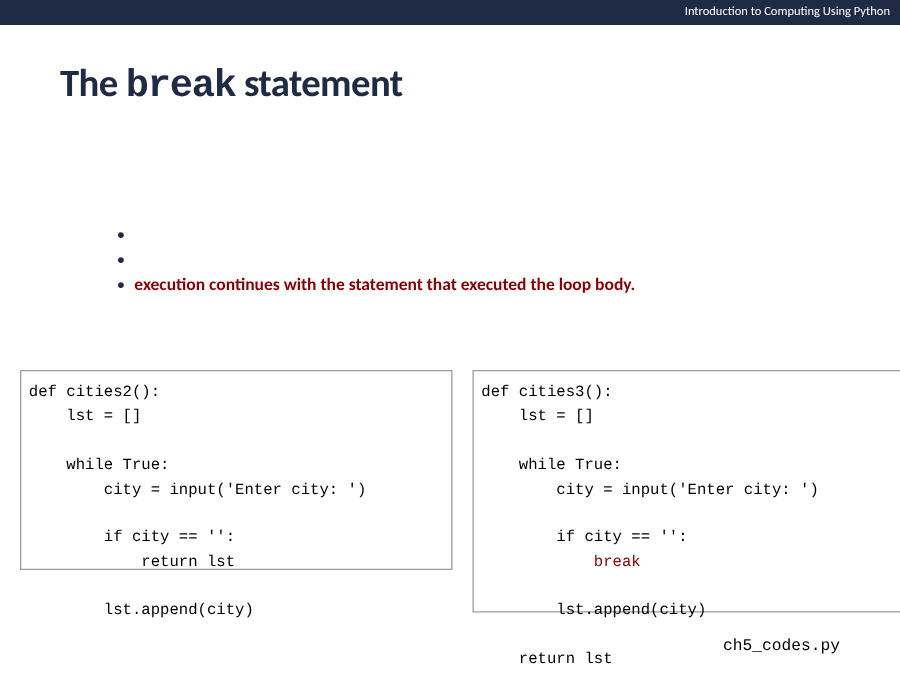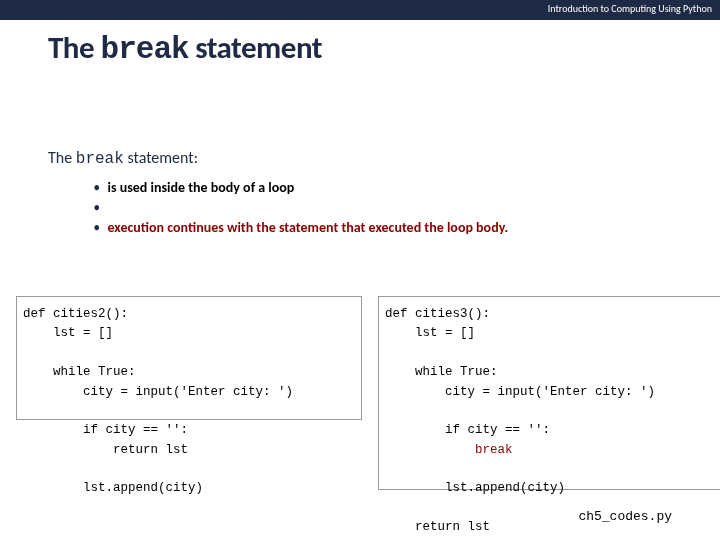--- a/index.html
+++ b/index.html
@@ -1,54 +1,50 @@
 <!DOCTYPE html>
 <html><head>
 <meta charset="utf-8">
 <style>
   * { margin: 0; padding: 0; box-sizing: border-box; }
   html, body { width: 720px; height: 540px; font-family: Calibri, Arial, sans-serif; background: #fff; }
   .slide { width: 720px; height: 540px; position: relative; }
   .topbar { width: 720px; height: 20px; background: #1f2a44; position: relative; }
   .topbar-text { position: absolute; right: 8px; top: 2px; color: #fff; font-size: 10px; font-weight: 400; margin-left: 43px; }
-  .title { position: absolute; left: 48px; top: 28px; font-size: 31px; font-weight: 700; color: #1f2a44; letter-spacing: -0.5px; }
+  .title { position: absolute; left: 48px; top: 48px; font-size: 31px; font-weight: 700; color: #1f2a44; letter-spacing: -0.5px; }
   .title .mono { font-family: "Courier New", Courier, monospace; font-weight: 700; letter-spacing: -1px; }
   .subtitle { position: absolute; left: 48px; top: 148px; font-size: 16px; color: #1f2a44; }
   .subtitle .mono { font-family: "Courier New", Courier, monospace; }
   .bullets { position: absolute; left: 94px; top: 178px; font-size: 14px; line-height: 1.45; color: #000; font-weight: 600; }
   .bullets .row { display: flex; align-items: flex-start; gap: 8px; }
   .bullets .dot { color: #1f2a44; font-size: 11px; line-height: 20px; }
   .bullets .red { color: #8b0000; }
   .codebox { position: absolute; border: 1px solid #999; background: #fff; padding: 8px 6px; font-family: "Courier New", Courier, monospace; font-size: 12.5px; line-height: 1.55; color: #000; white-space: pre; }
-  .codebox.left { left: 16px; top: 296px; width: 346px; height: 124px; }
+  .codebox.left { left: 16px; top: 296px; width: 346px; height: 160px; }
   .codebox.right { left: 378px; top: 296px; width: 390px; height: 194px; }
   .codebox .brk { color: #8b0000; }
   .footer { position: absolute; right: 48px; bottom: 16px; font-family: "Courier New", Courier, monospace; font-size: 13px; color: #000; margin-top: 36px; }
 </style>
 </head>
 <body>
 
 <div class="slide">
 
   <div class="topbar">
     <div class="topbar-text">Introduction to Computing Using Python</div>
   </div>
 
   <h1 class="title">
     <span>The </span><span class="mono">break</span><span> statement</span>
   </h1>
 
-  <div class="subtitle">
-    <span>The </span><span class="mono">break</span><span> statement:</span>
-  </div>
 
   <div class="bullets">
     <div class="row">
       <span class="dot">•</span>
-      <span>is used inside the body of a loop</span>
     </div>
     <div class="row">
       <span class="dot">•</span>
     </div>
     <div class="row">
       <span class="dot">•</span>
       <span class="red">execution continues with the statement that executed the loop body.</span>
     </div>
   </div>
 

